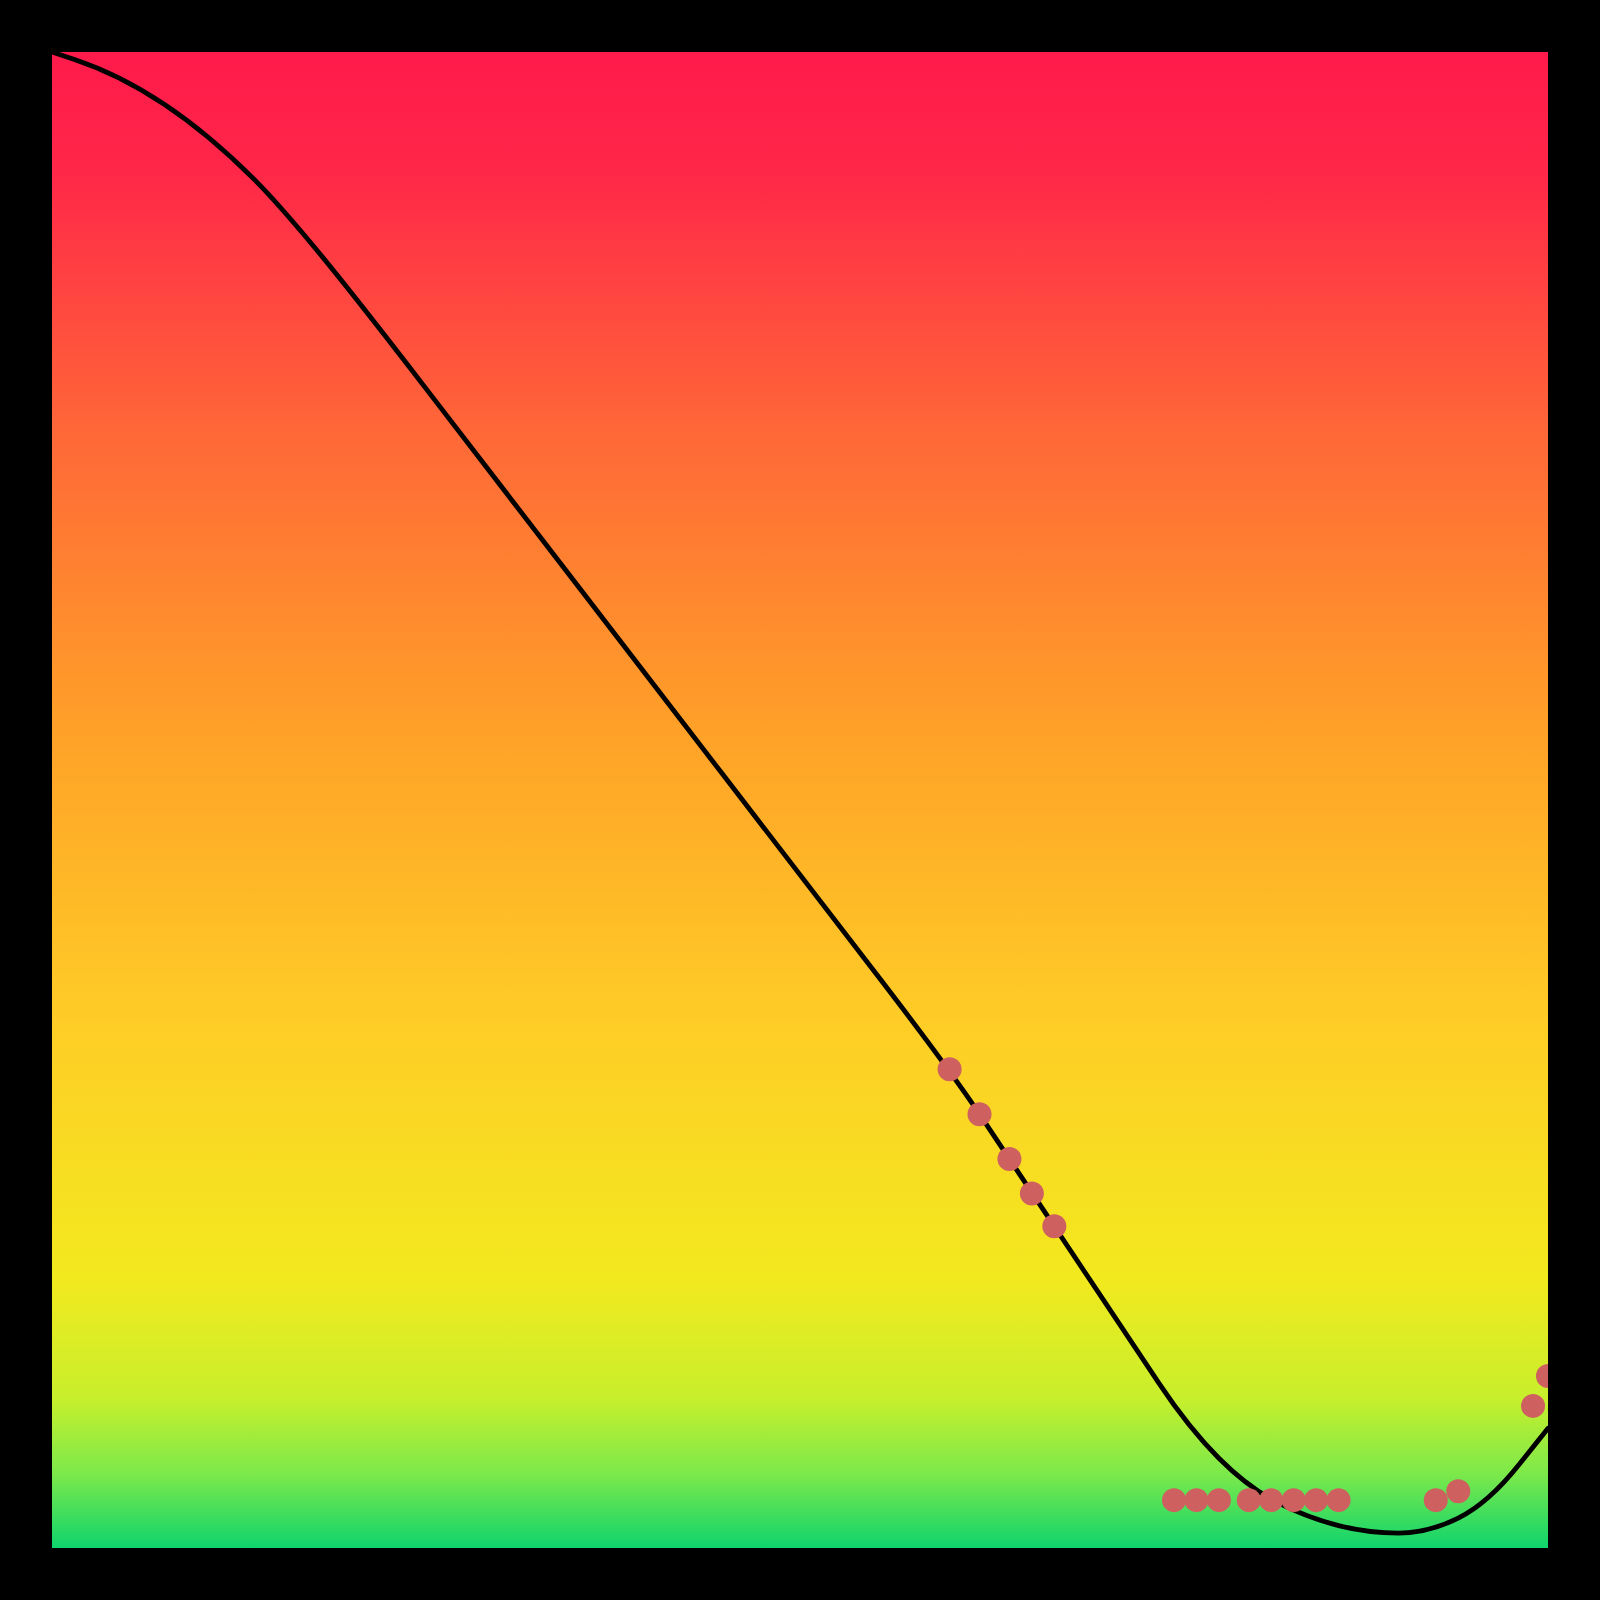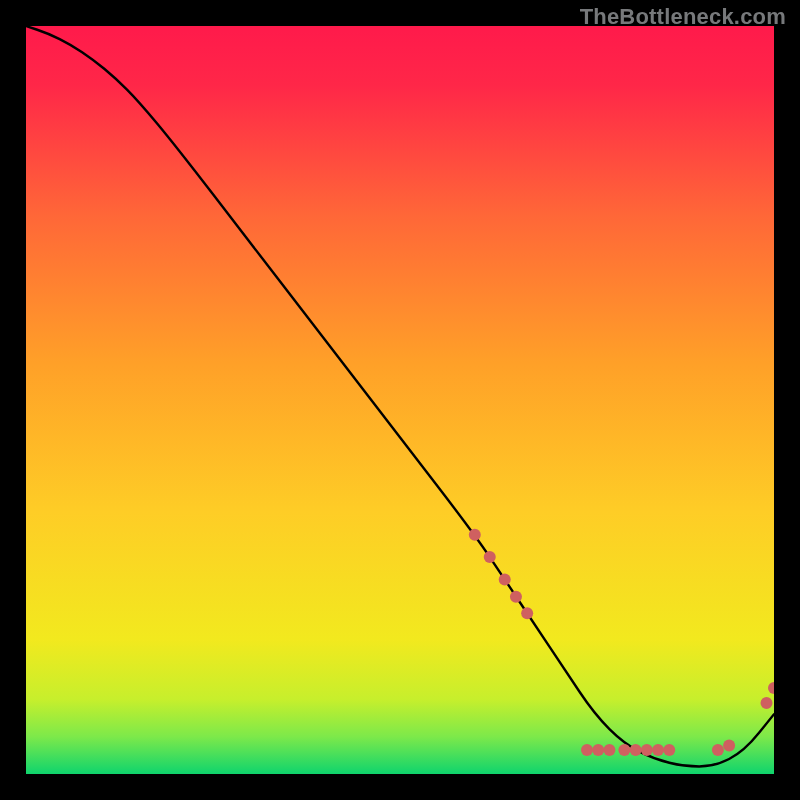--- a/index.html
+++ b/index.html
@@ -32,21 +32,20 @@
     left: 26px;
     top: 26px;
     width: 748px;
     height: 748px;
   }
 </style>
 </head>
 <body>
 
 <div class="frame">
-  <div class="watermark">TheBottleneck.com</div>
 
   <svg class="plot" viewBox="0 0 748 748" preserveAspectRatio="none">
     <defs>
       <linearGradient id="bg-grad" x1="0" y1="0" x2="0" y2="1">
         <stop offset="0" stop-color="#ff1a4b"></stop>
         <stop offset="0.08" stop-color="#ff2748"></stop>
         <stop offset="0.25" stop-color="#ff6638"></stop>
         <stop offset="0.45" stop-color="#ffa028"></stop>
         <stop offset="0.65" stop-color="#fecd26"></stop>
         <stop offset="0.82" stop-color="#f2e91e"></stop>

